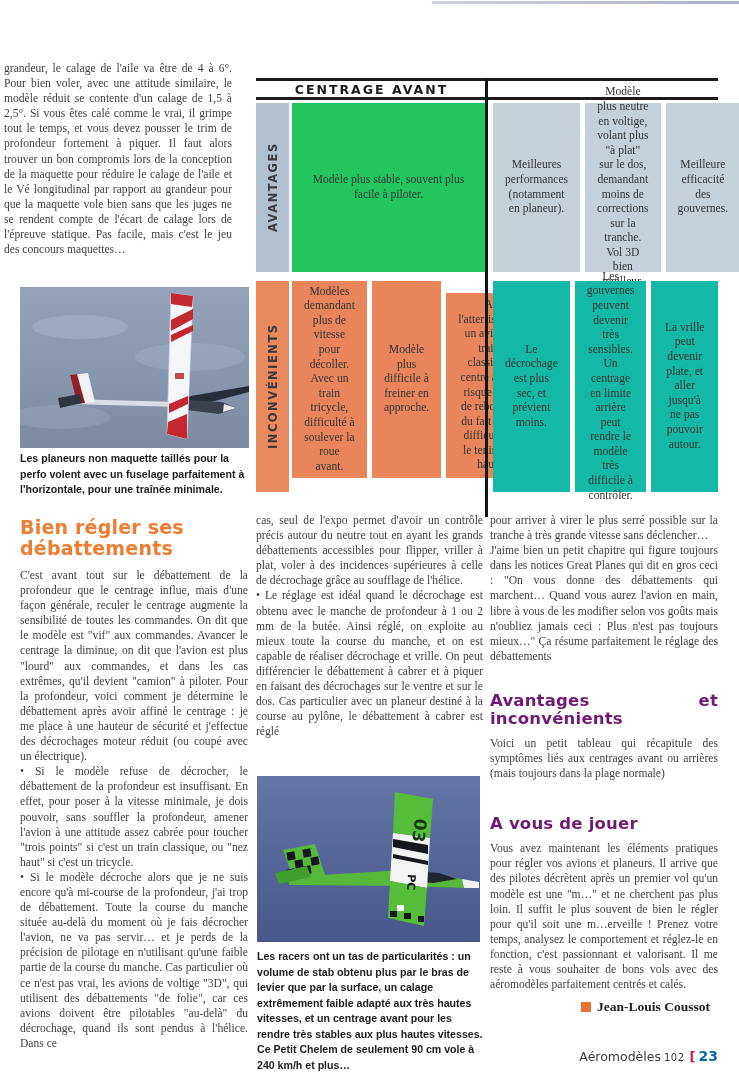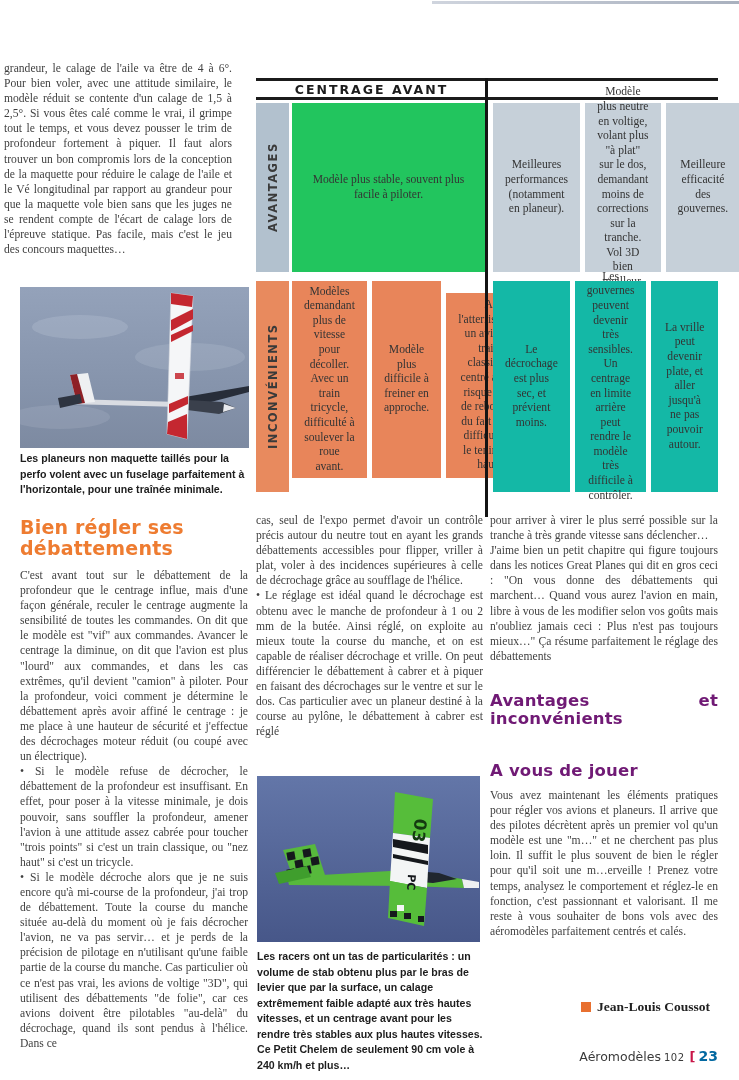--- a/index.html
+++ b/index.html
@@ -200,20 +200,21 @@
       <text x="158" y="42" transform="rotate(97 158 42)" font-family="DejaVu Sans, sans-serif" font-size="17" font-weight="bold" fill="#143a10">03</text>
       <text x="151" y="98" transform="rotate(93 151 98)" font-family="DejaVu Sans, sans-serif" font-size="11" font-weight="bold" fill="#15181c">PC</text>
     </svg>
   </div>
   <div class="caption" style="left:257px;top:949px;width:226px;">Les racers ont un tas de particularités : un volume de stab obtenu plus par le bras de levier que par la surface, un calage extrêmement faible adapté aux très hautes vitesses, et un centrage avant pour les rendre très stables aux plus hautes vitesses. Ce Petit Chelem de seulement 90 cm vole à 240 km/h et plus…</div>
 
   <div class="col col3-text bodytext">
     <p>pour arriver à virer le plus serré possible sur la tranche à très grande vitesse sans déclencher…</p>
     <p>J'aime bien un petit chapitre qui figure toujours dans les notices Great Planes qui dit en gros ceci : "On vous donne des débattements qui marchent… Quand vous aurez l'avion en main, libre à vous de les modifier selon vos goûts mais n'oubliez jamais ceci : Plus n'est pas toujours mieux…" Ça résume parfaitement le réglage des débattements</p>
     <h3 class="orange" style="margin-top:28px;">Avantages et inconvénients</h3>
+    <p>Voici un petit tableau qui récapitule des symptômes liés aux centrages avant ou arrières (mais toujours dans la plage normale)</p>
     <h3 class="orange" style="margin-top:34px;">A vous de jouer</h3>
     <p>Vous avez maintenant les éléments pratiques pour régler vos avions et planeurs. Il arrive que des pilotes décrètent après un premier vol qu'un modèle est une "m…" et ne cherchent pas plus loin. Il suffit le plus souvent de bien le régler pour qu'il soit une m…erveille ! Prenez votre temps, analysez le comportement et réglez-le en fonction, c'est passionnant et valorisant. Il me reste à vous souhaiter de bons vols avec des aéromodèles parfaitement centrés et calés.</p>
   </div>
 
   <div class="byline">
     <span class="sq"></span><span>Jean-Louis Coussot</span>
   </div>
 
   <div class="footer">
     <span>Aéromodèles</span>

